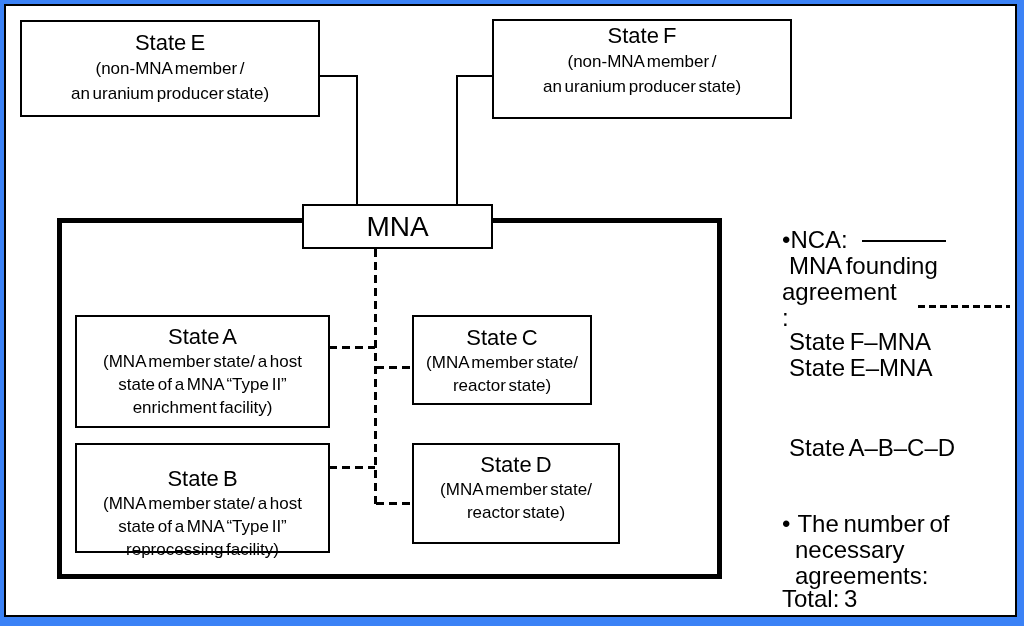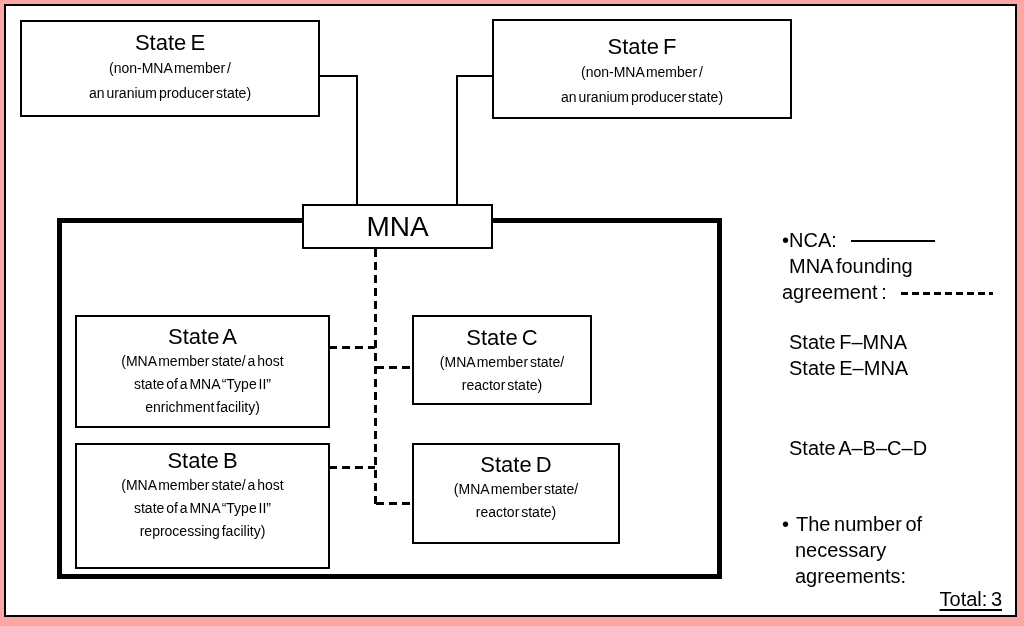--- a/index.html
+++ b/index.html
@@ -2,21 +2,21 @@
 <html><head>
 <meta charset="utf-8">
 <style>
   * { margin: 0; padding: 0; box-sizing: border-box; }
   html, body { background: #ffffff; }
   body { font-family: "Liberation Sans", sans-serif; color: #000; }
   #canvas {
     position: relative;
     width: 1024px;
     height: 626px;
-    background: #fca5a5;
+    background: #3b82f6;
     overflow: hidden;
   }
   .frame {
     position: absolute;
     left: 4px; top: 4px;
     width: 1013px; height: 613px;
     border: 2px solid #000;
     background: #ffffff;
   }
   .box {
@@ -25,40 +25,40 @@
     background: #ffffff;
     text-align: center;
     word-spacing: -2px;
   }
   .box .box-title {
     font-size: 22px;
     line-height: 27px;
     letter-spacing: 0px;
   }
   .box .box-line {
-    font-size: 14px;
+    font-size: 17px;
     line-height: 23px;
   }
   #state-e { left: 20px; top: 20px; width: 300px; height: 97px; padding-top: 7px; }
-  #state-f { left: 492px; top: 19px; width: 300px; height: 100px; padding-top: 12px; }
+  #state-f { left: 492px; top: 19px; width: 300px; height: 100px; padding-top: 1px; }
   #state-e .box-line, #state-f .box-line { line-height: 25px; }
   #mna-box {
     left: 302px; top: 204px; width: 191px; height: 45px;
     z-index: 5;
   }
   #mna-box .box-title { font-size: 28px; line-height: 41px; }
   #thick-box {
     position: absolute;
     left: 57px; top: 218px; width: 665px; height: 361px;
     border: 5px solid #000;
     background: #ffffff;
     z-index: 1;
   }
   #state-a { left: 75px; top: 315px; width: 255px; height: 113px; padding-top: 6px; z-index: 3; }
-  #state-b { left: 75px; top: 443px; width: 255px; height: 126px; padding-top: 2px; z-index: 3; }
+  #state-b { left: 75px; top: 443px; width: 255px; height: 110px; padding-top: 20px; z-index: 3; }
   #state-c { left: 412px; top: 315px; width: 180px; height: 90px; padding-top: 7px; z-index: 3; }
   #state-d { left: 412px; top: 443px; width: 208px; height: 101px; padding-top: 6px; z-index: 3; }
 
   .solid-line { position: absolute; background: #000; z-index: 0; }
   #conn-e-h { left: 319px; top: 75px; width: 39px; height: 2px; }
   #conn-e-v { left: 356px; top: 75px; width: 2px; height: 131px; }
   #conn-f-h { left: 456px; top: 75px; width: 37px; height: 2px; }
   #conn-f-v { left: 456px; top: 75px; width: 2px; height: 131px; }
 
   .dash-h {
@@ -72,34 +72,32 @@
   #dash-trunk { left: 374px; top: 249px; height: 256px; }
   #dash-a { left: 329px; top: 346px; width: 46px; }
   #dash-c { left: 376px; top: 366px; width: 37px; }
   #dash-b { left: 329px; top: 466px; width: 46px; }
   #dash-d { left: 376px; top: 502px; width: 37px; }
 
   .legend-block {
     position: absolute;
     left: 782px;
     width: 228px;
-    font-size: 20px;
+    font-size: 24px;
     line-height: 26px;
     word-spacing: -2px;
     z-index: 2;
   }
   #legend-key { top: 227px; }
   #legend-nca { top: 329px; }
   #legend-mna { top: 435px; }
   #legend-necessary { top: 511px; }
   #legend-total {
     top: 586px;
-    text-align: right;
     padding-right: 8px;
-    text-decoration: underline;
     text-underline-offset: 3px;
   }
   .lg-flex { display: flex; align-items: center; }
   .key-solid-sample {
     width: 84px; height: 2px; background: #000;
     margin-left: 14px; margin-top: 2px;
     flex: none;
   }
   .key-dash-sample {
     width: 92px; height: 3px;

